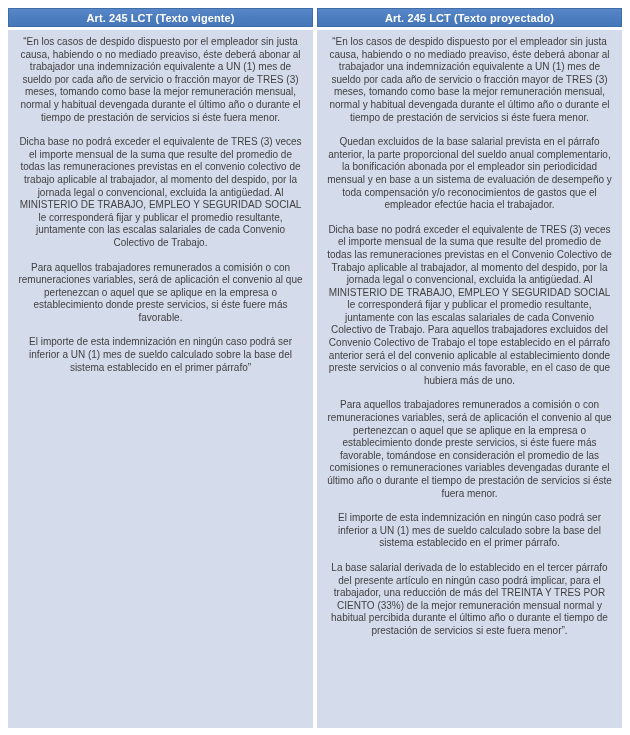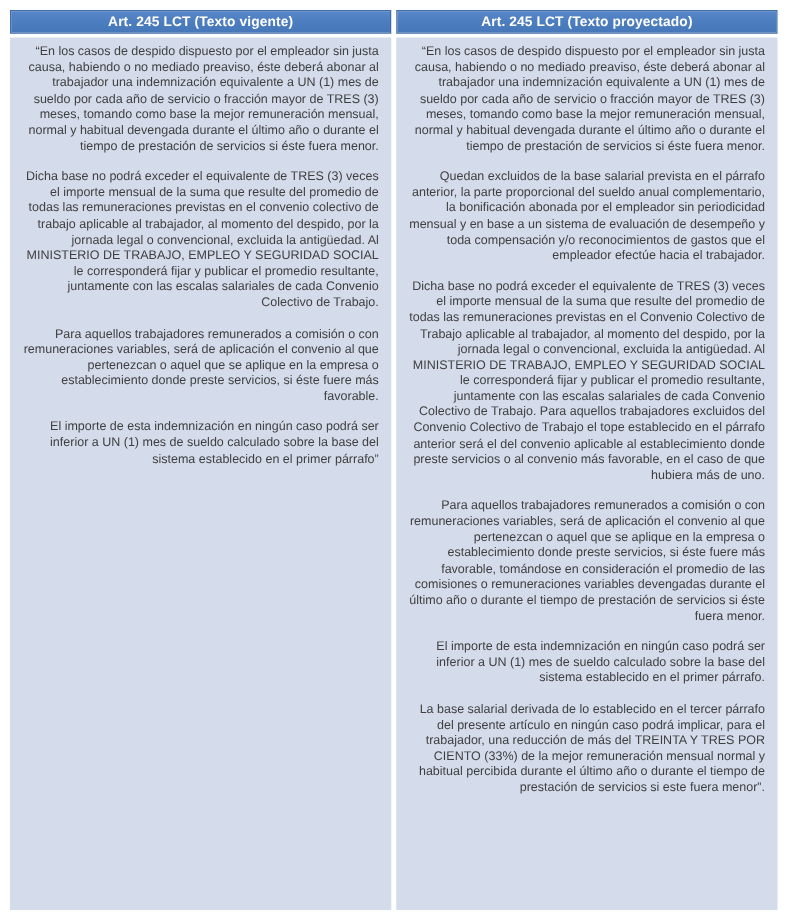--- a/index.html
+++ b/index.html
@@ -37,21 +37,21 @@
     justify-content: center;
     letter-spacing: 0.1px;
   }
 
   .body-cell {
     background: #d4dbea;
     padding: 6px 10px 10px 10px;
     color: #3f3f3f;
     font-size: 10px;
     line-height: 12.6px;
-    text-align: right;
+    text-align: center;
     overflow: hidden;
   }
 
   .body-cell p {
     margin: 0 0 12px 0;
   }
 
   .body-cell p:last-child {
     margin-bottom: 0;
   }

